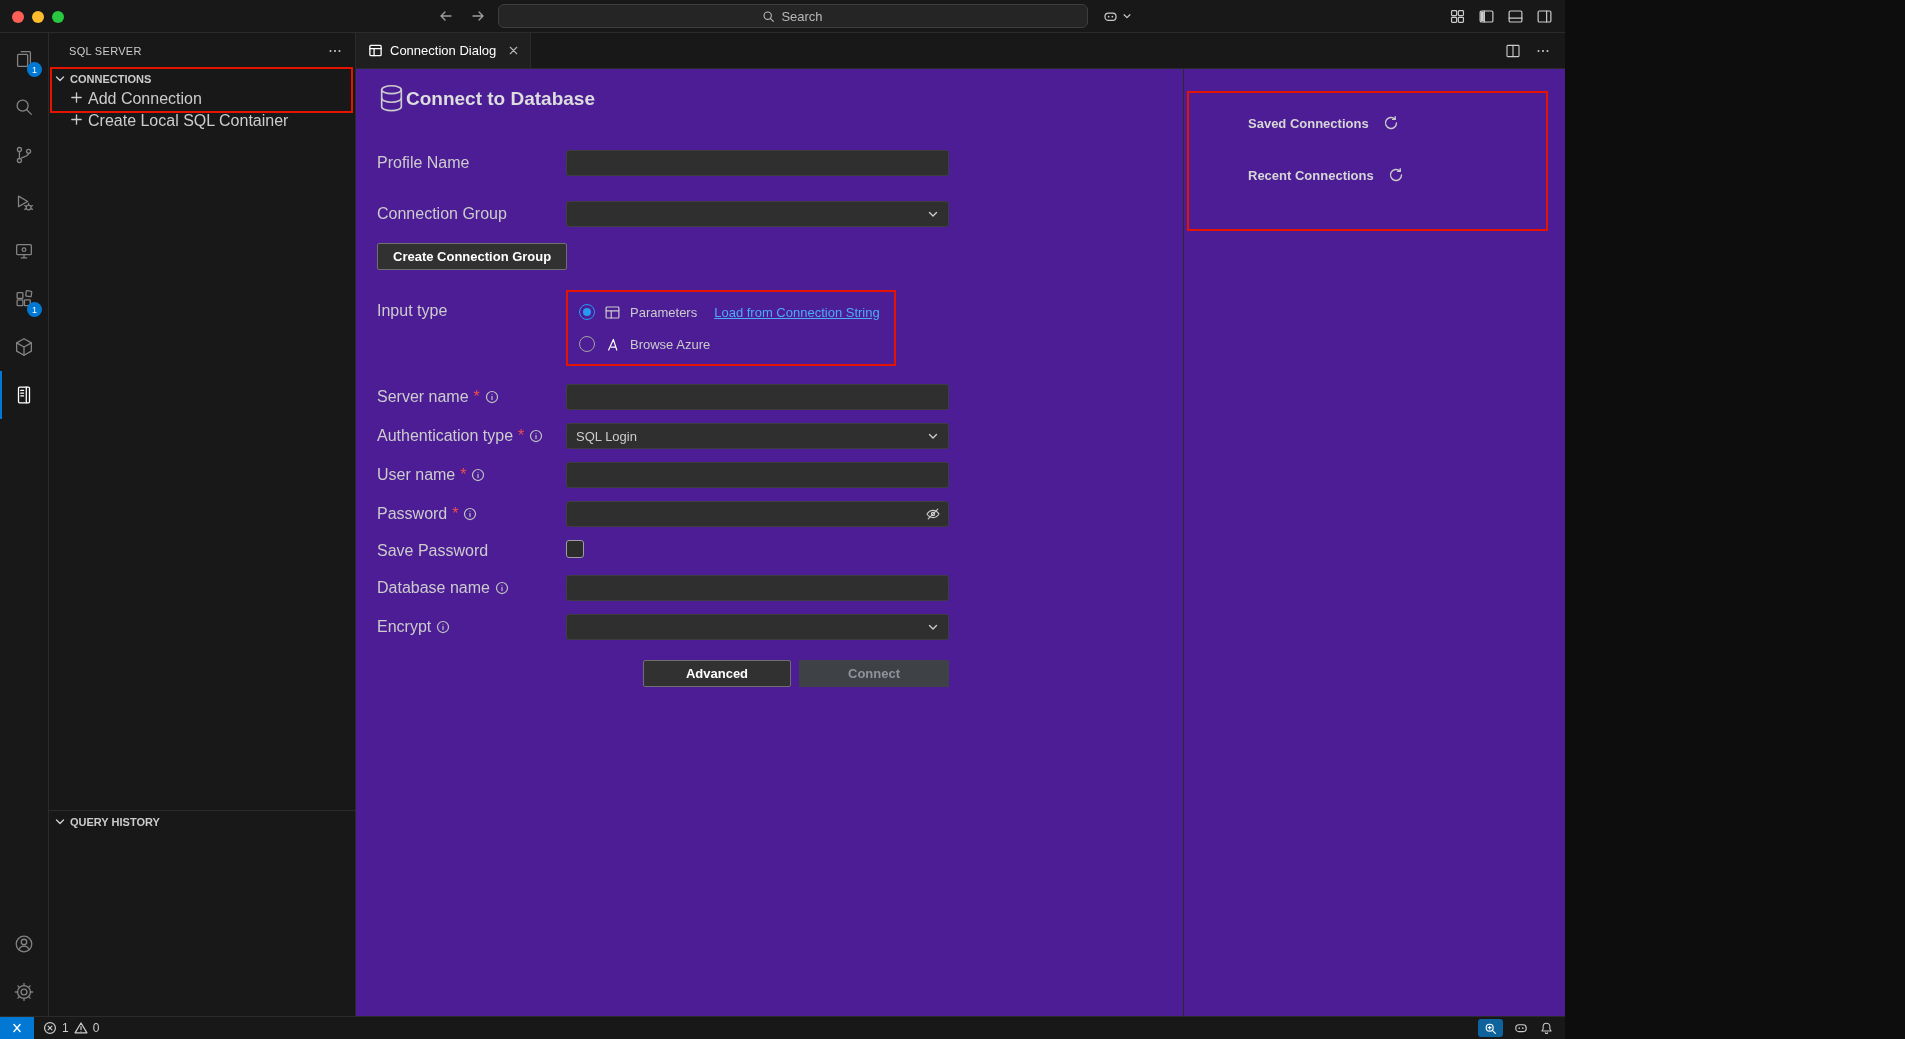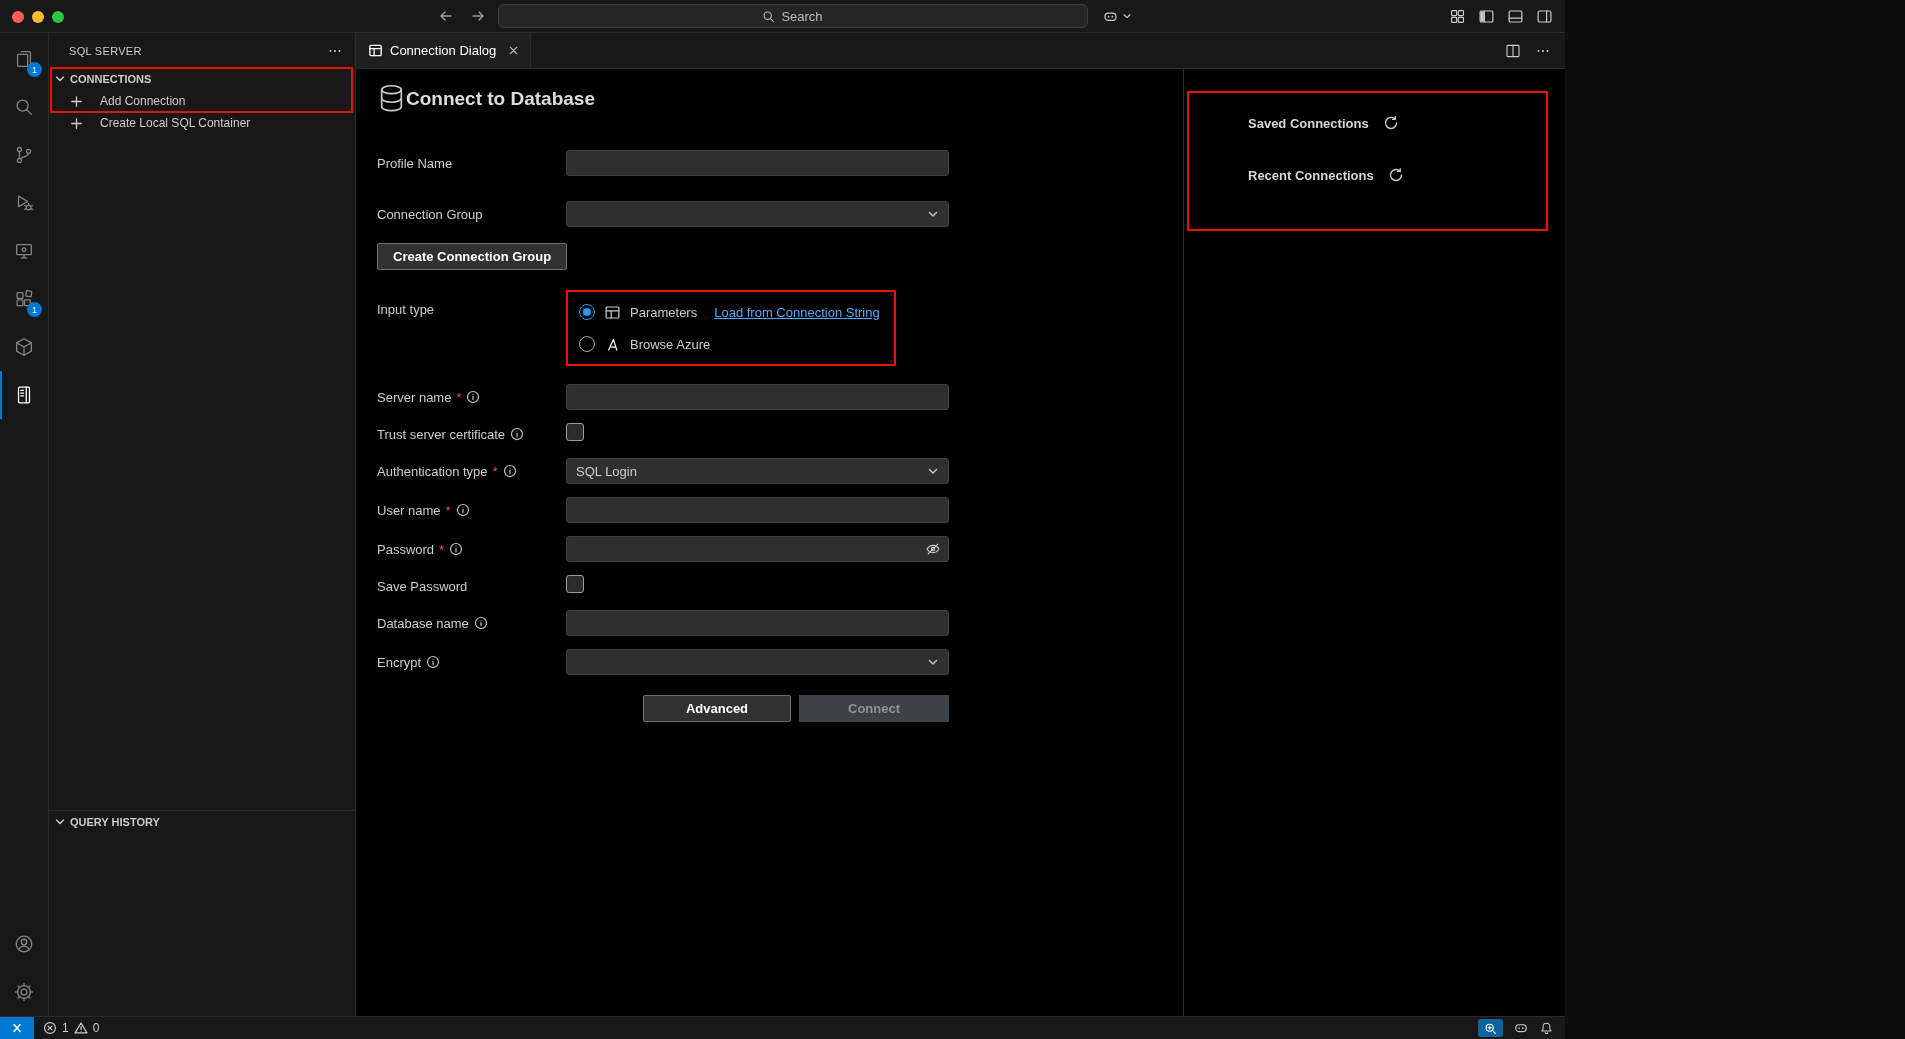--- a/index.html
+++ b/index.html
@@ -27,44 +27,44 @@
   .ab-item { width:48px; height:48px; display:flex; align-items:center; justify-content:center; color:#848484; position:relative; cursor:pointer; }
   .ab-item.active { color:#ffffff; box-shadow:inset 2px 0 0 #0078d4; }
   .ab-badge { position:absolute; right:6px; bottom:6px; min-width:15px; height:15px; border-radius:8px; background:#0078d4; color:#fff; font-size:9px; display:flex; align-items:center; justify-content:center; padding:0 3px; }
   .ab-bottom { margin-top:auto; display:flex; flex-direction:column; align-items:center; }
 
   
   .sidebar { flex:0 0 307px; background:#181818; border-right:1px solid #2b2b2b; display:flex; flex-direction:column; position:relative; }
   .sb-header { flex:0 0 35px; display:flex; align-items:center; padding:0 12px 0 20px; font-size:11px; color:#cccccc; letter-spacing:.3px; }
   .sb-header .more { margin-left:auto; color:#cccccc; cursor:pointer; display:flex; }
   .section-row { height:22px; display:flex; align-items:center; font-size:11px; font-weight:700; color:#cccccc; padding-left:3px; gap:2px; cursor:pointer; }
-  .tree-item { height:22px; display:flex; align-items:center; padding-left:20px; font-size:12px; color:#cccccc; gap:16px; cursor:pointer; }
+  .tree-item { height:22px; display:flex; padding-left:20px; font-size:16px; color:#cccccc; gap:4px; cursor:pointer; }
   .sb-spacer { flex:1; }
   .qh-header { border-top:1px solid #2b2b2b; }
   .qh-content { height:184px; }
   .sb-annotation { position:absolute; left:1px; top:34px; width:303px; height:46px; border:2px solid #e51400; pointer-events:none; z-index:5; }
 
   
-  .editor-group { flex:1; display:flex; flex-direction:column; min-width:0; background:#000000; }
+  .editor-group { flex:1; display:flex; flex-direction:column; min-width:0; background:#4c1d95; }
   .tabbar { flex:0 0 35px; background:#181818; border-bottom:1px solid #2b2b2b; display:flex; position:relative; }
   .tab { height:35px; background:#1f1f1f; border-right:1px solid #2b2b2b; display:flex; align-items:center; gap:7px; padding:0 10px 0 12px; color:#ffffff; font-size:13px; cursor:pointer; }
   .tab .close { color:#b3b3b3; display:flex; cursor:pointer; margin-left:4px; }
   .editor-actions { position:absolute; right:14px; top:0; height:35px; display:flex; align-items:center; gap:14px; color:#cccccc; }
   .editor-actions span { cursor:pointer; display:flex; }
 
   .editor-content { flex:1; display:flex; min-height:0; }
   .form-area { flex:1; padding:14px 0 0 21px; min-width:0; }
 
   .heading { display:flex; align-items:center; margin-bottom:36px; }
   .heading h1 { font-size:19px; font-weight:600; color:#dddddd; }
 
   .frow { display:flex; margin-bottom:13px; align-items:center; }
   .frow.mb-lg { margin-bottom:25px; }
   .frow.btnrow { margin-bottom:20px; }
-  .flabel { width:189px; flex:0 0 189px; font-size:13px; color:#cccccc; display:flex; align-items:center; gap:5px; }
+  .flabel { width:189px; flex:0 0 189px; font-size:16px; color:#cccccc; display:flex; align-items:center; gap:5px; }
   .flabel.top { align-self:flex-start; margin-top:12px; }
   .fcontrol { width:383px; flex:0 0 383px; position:relative; }
   .req { color:#f14c4c; }
   .info { color:#c0c0c0; display:flex; }
 
   .tinput { width:100%; height:26px; background:#2f2f2f; border:1px solid #3e3e3e; border-radius:3px; color:#cccccc; padding:0 8px; font-size:13px; font-family:"Liberation Sans",sans-serif; outline:none; }
   .selectbox { position:relative; width:100%; height:26px; background:#2f2f2f; border:1px solid #3e3e3e; border-radius:3px; display:flex; align-items:center; padding:0 28px 0 9px; font-size:13px; color:#cccccc; cursor:pointer; }
   .selectbox .chev { position:absolute; right:9px; display:flex; color:#cccccc; }
   .checkbox { width:18px; height:18px; background:#2c2c2c; border:1px solid #9e9e9e; border-radius:3px; cursor:pointer; display:inline-block; }
   .eye-btn { position:absolute; right:8px; top:50%; transform:translateY(-50%); color:#cccccc; display:flex; cursor:pointer; }
@@ -389,33 +389,20 @@
                   <svg class="ic" width="14" height="14" viewBox="0 0 16 16">
                     <circle cx="8" cy="8" r="6.3"></circle>
                     <path d="M8 7.3v3.6"></path>
                     <circle cx="8" cy="4.9" r="0.6" fill="currentColor" stroke="none"></circle>
                   </svg>
                 </span>
             </div>
             <div class="fcontrol"><input class="tinput" value="" style=""></div>
           </div>
 
-          <div class="frow">
-            <div class="flabel">
-              <span>Trust server certificate</span>
-              <span class="info">
-                  <svg class="ic" width="14" height="14" viewBox="0 0 16 16">
-                    <circle cx="8" cy="8" r="6.3"></circle>
-                    <path d="M8 7.3v3.6"></path>
-                    <circle cx="8" cy="4.9" r="0.6" fill="currentColor" stroke="none"></circle>
-                  </svg>
-                </span>
-            </div>
-            <div class="fcontrol"><span class="checkbox"></span></div>
-          </div>
 
           <div class="frow">
             <div class="flabel">
               <span>Authentication type</span>
                 <span class="req" style="color: rgb(241, 76, 76);">*</span>
               <span class="info">
                   <svg class="ic" width="14" height="14" viewBox="0 0 16 16">
                     <circle cx="8" cy="8" r="6.3"></circle>
                     <path d="M8 7.3v3.6"></path>
                     <circle cx="8" cy="4.9" r="0.6" fill="currentColor" stroke="none"></circle>

